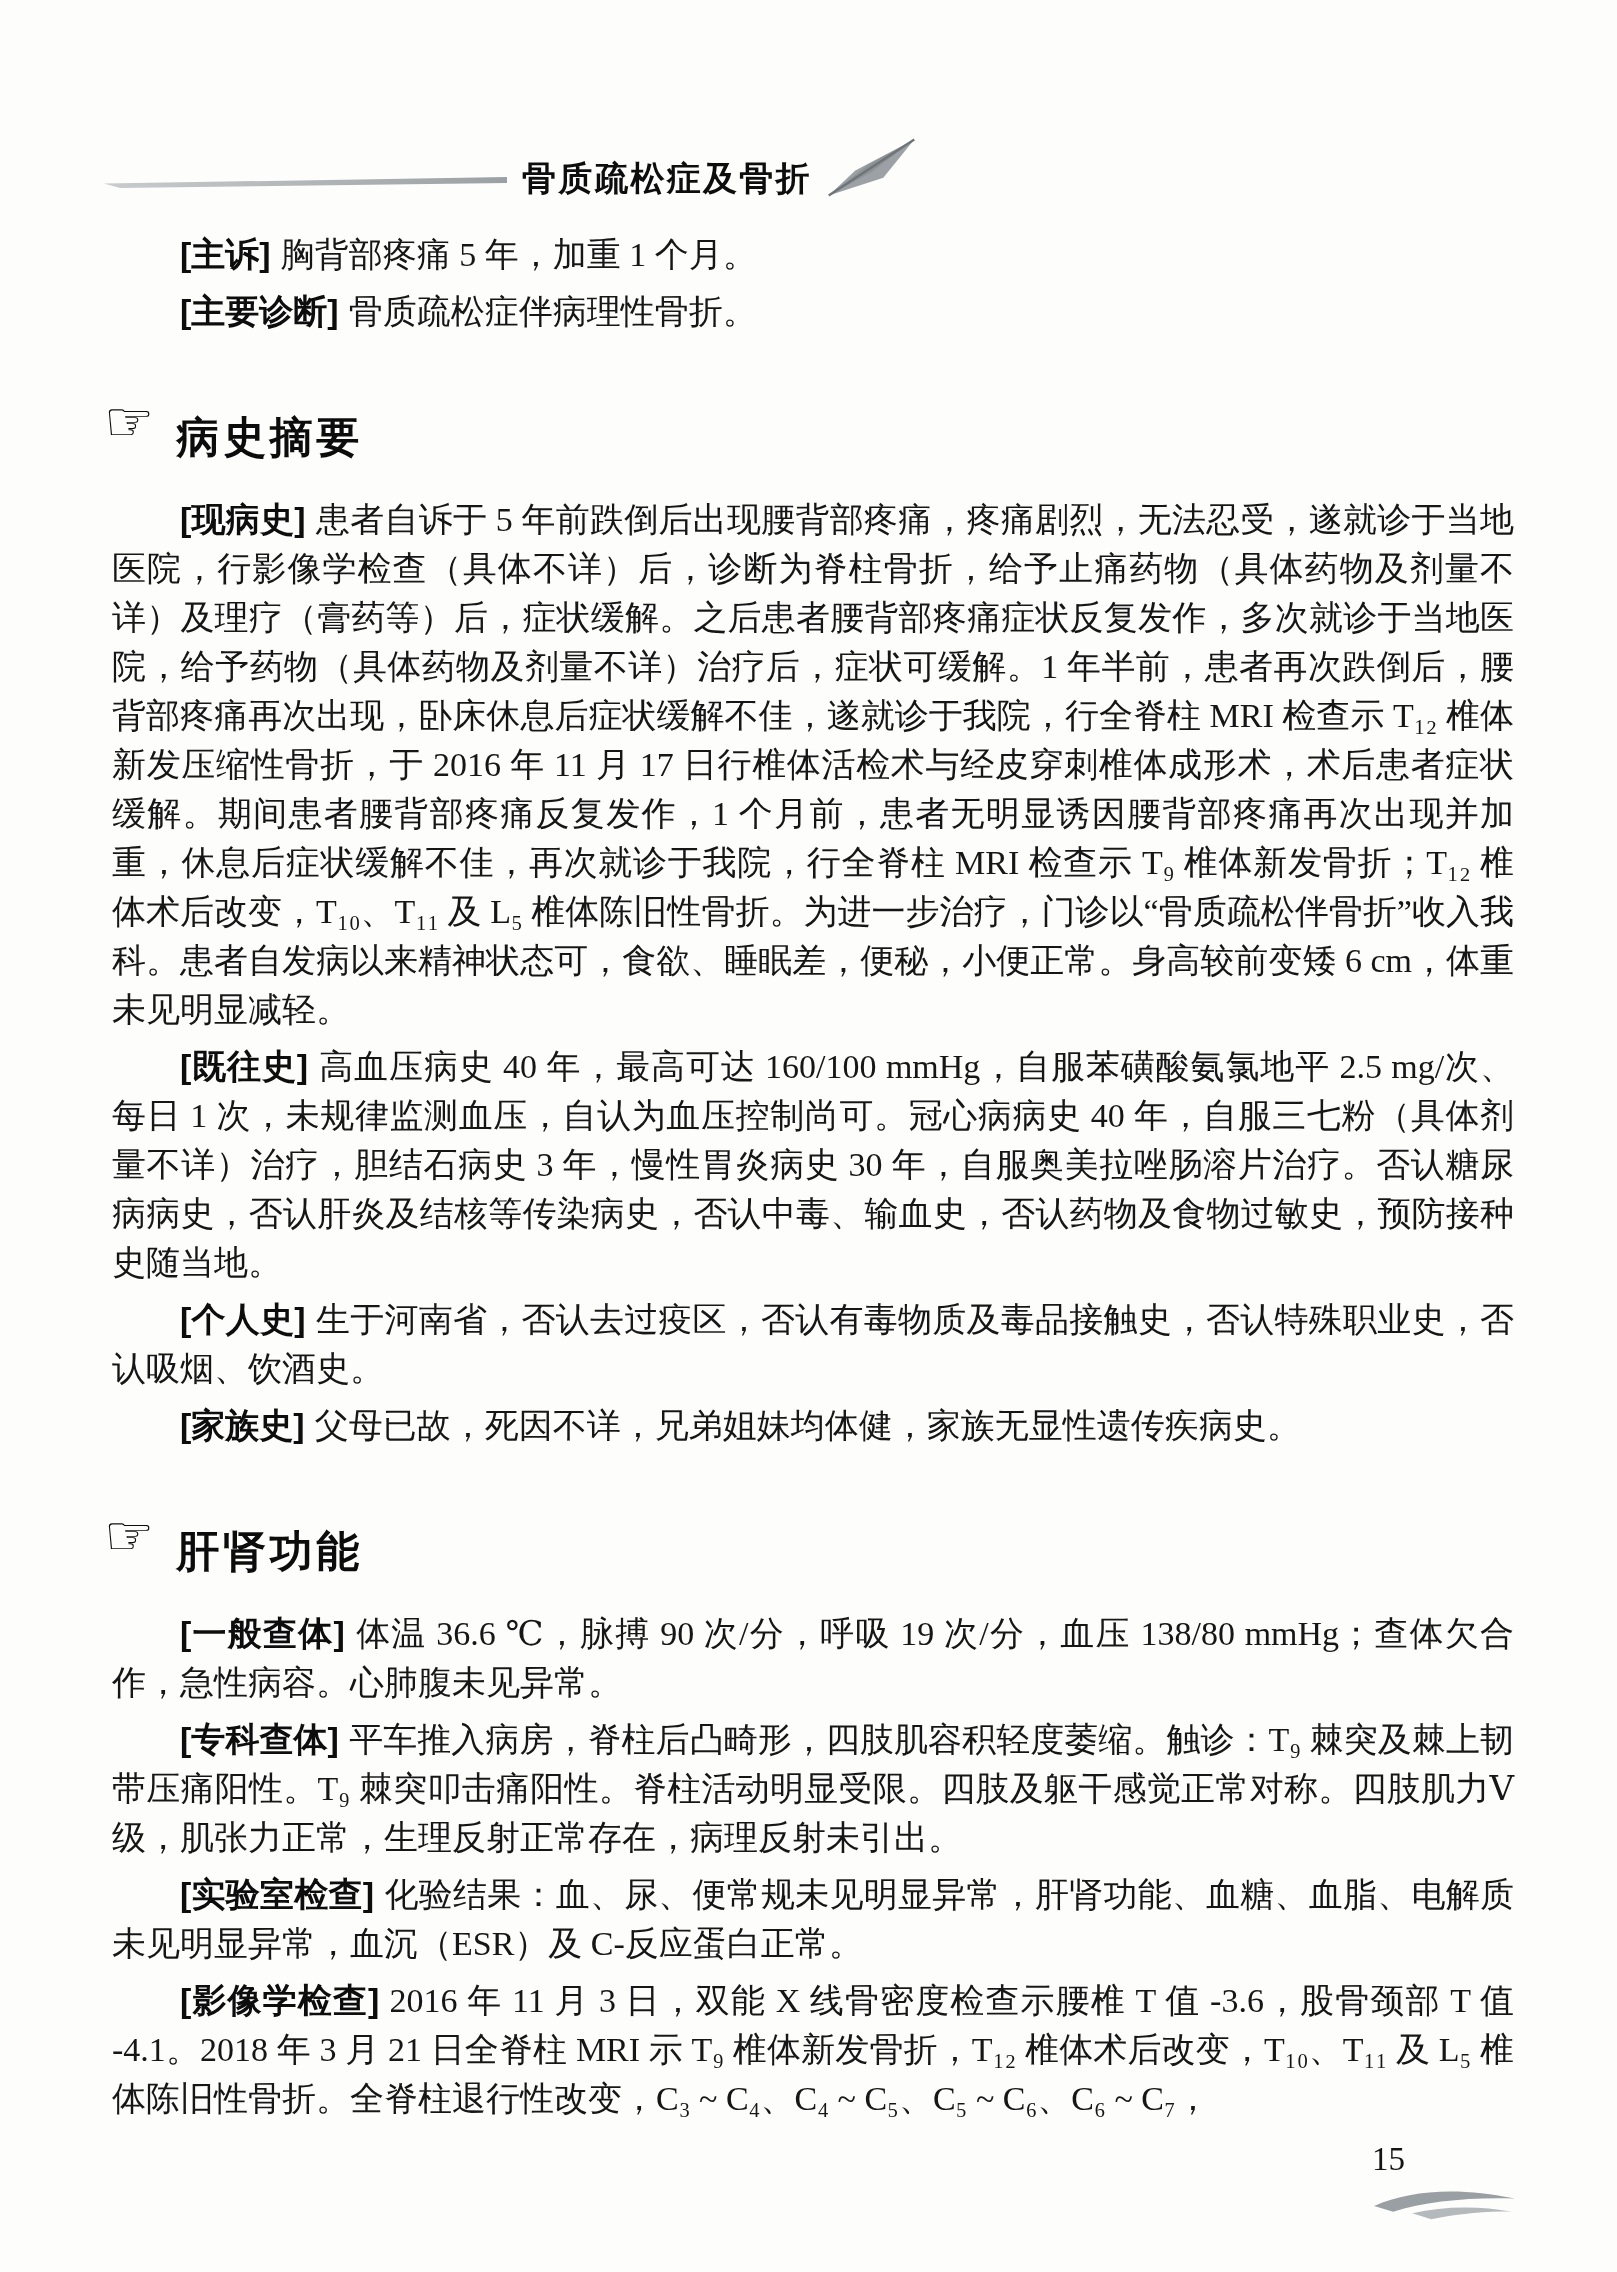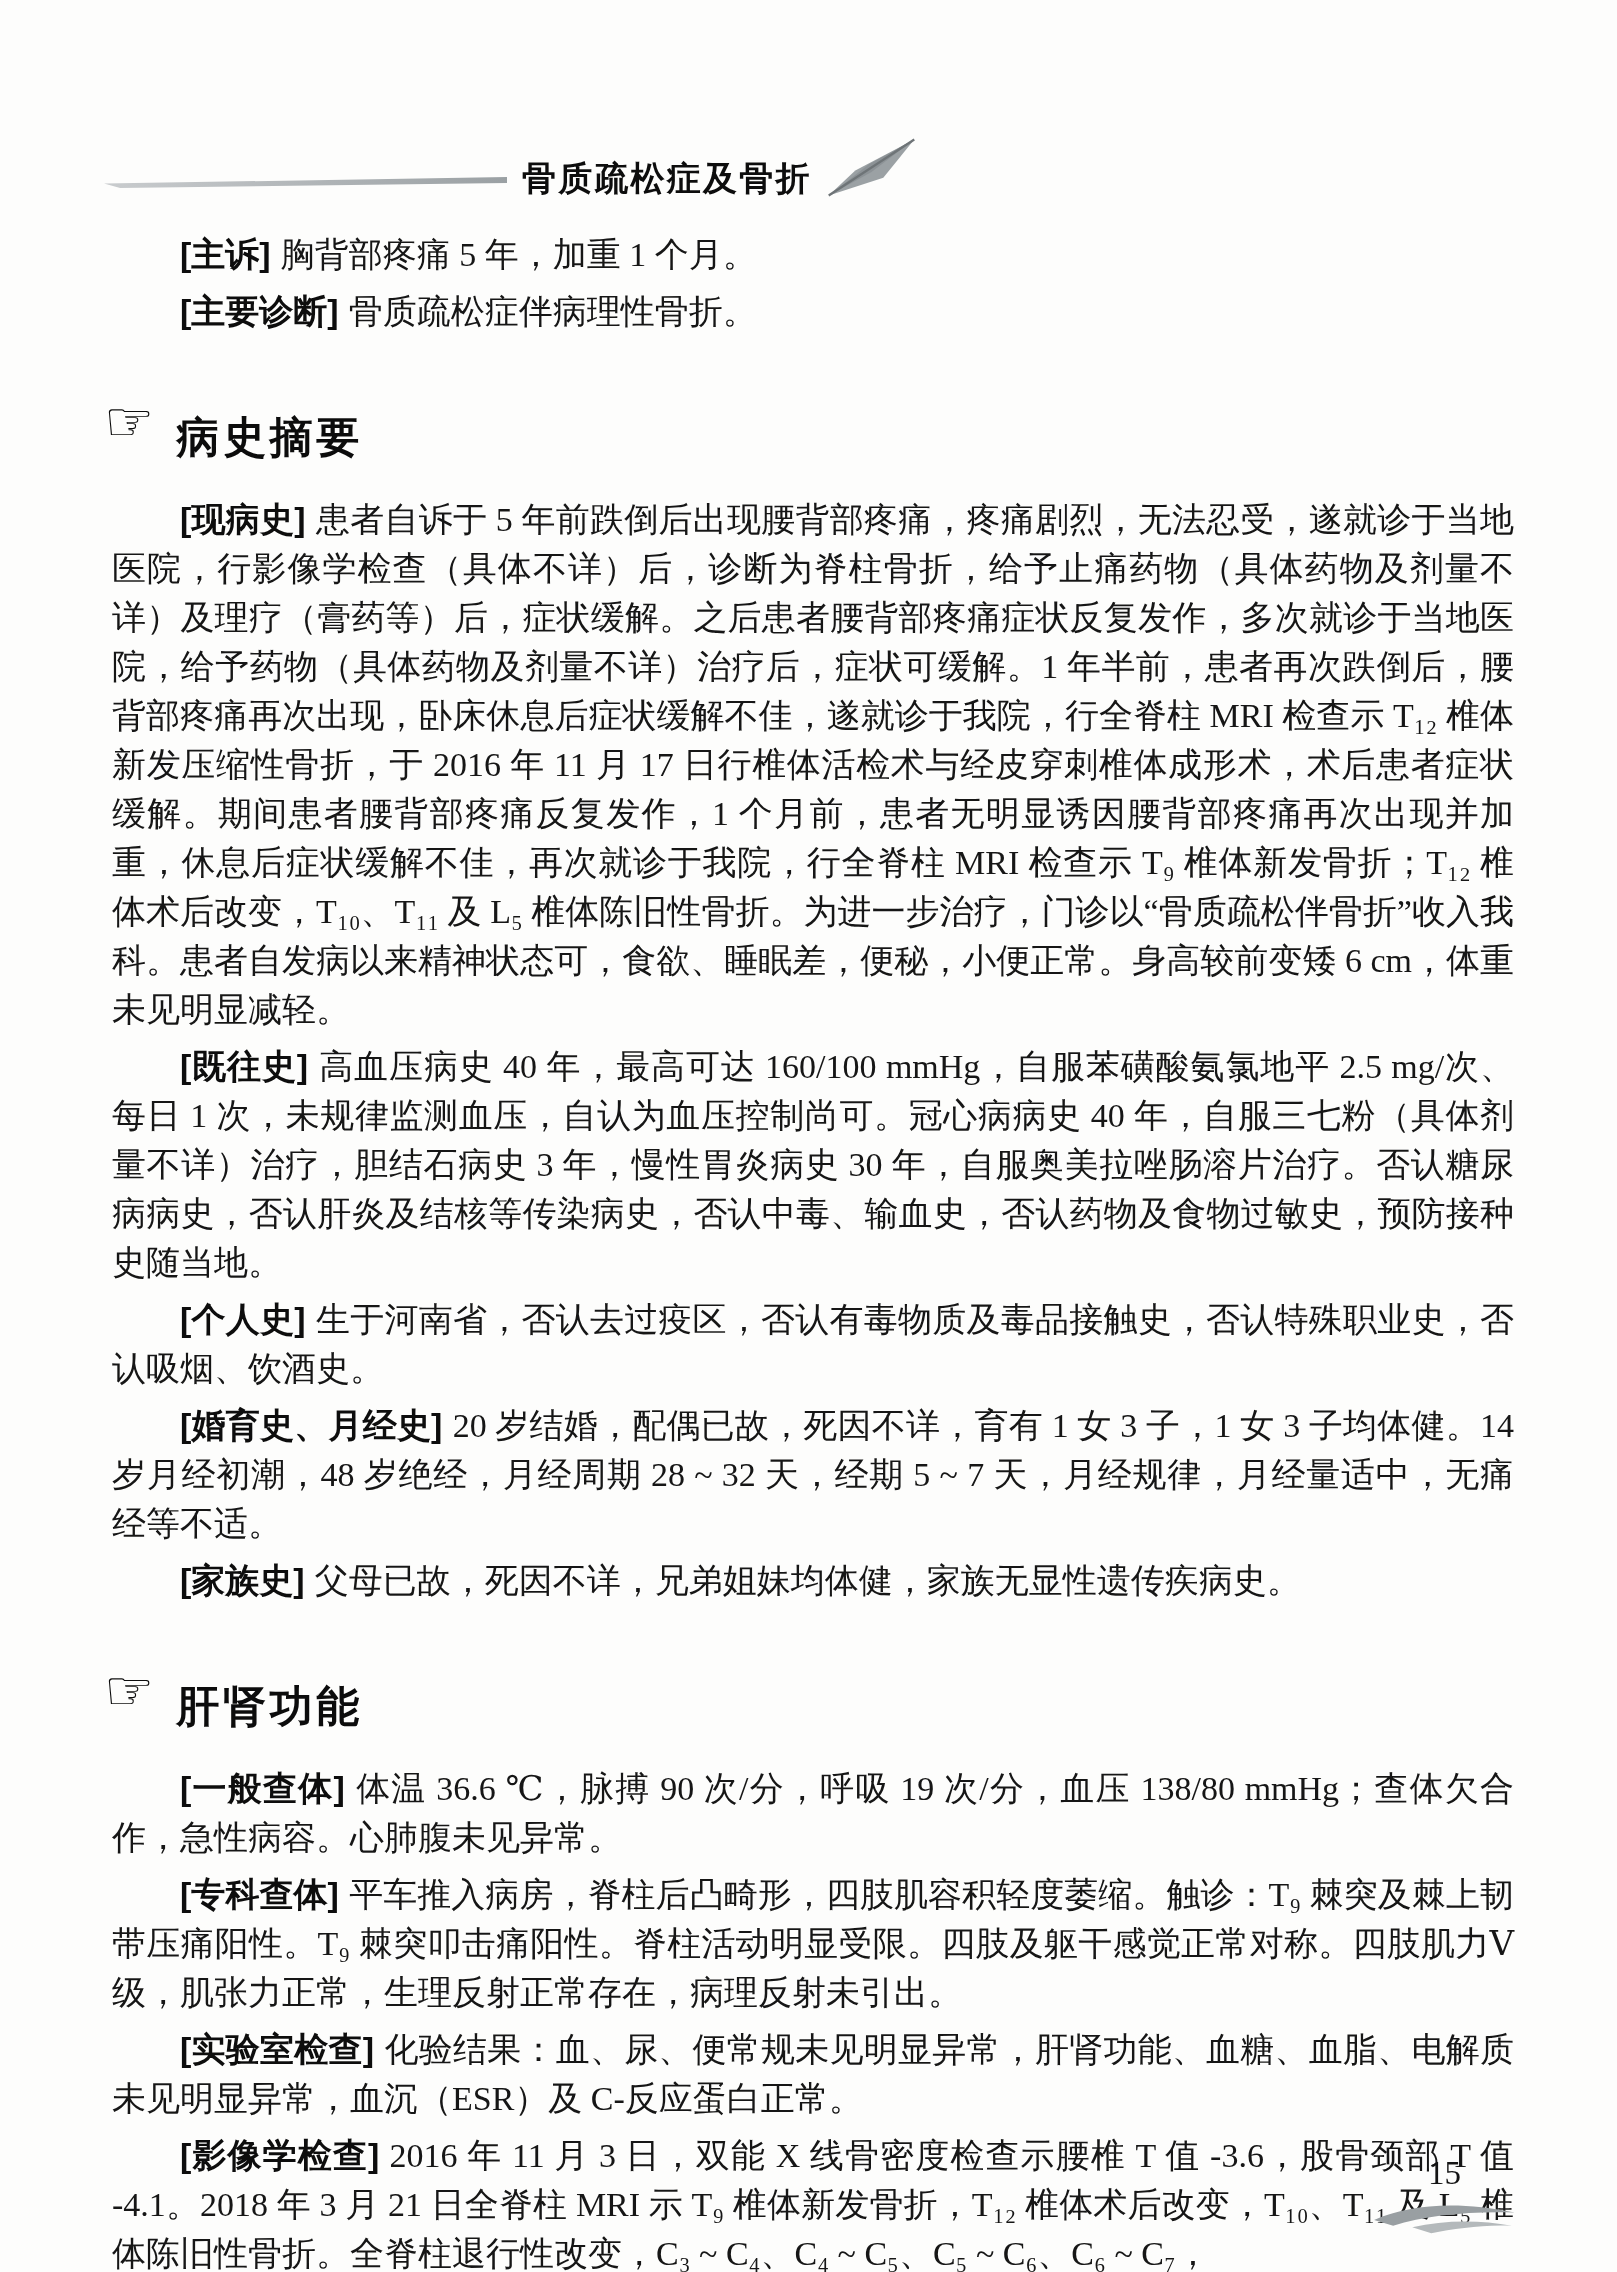--- a/index.html
+++ b/index.html
@@ -72,24 +72,24 @@
   .hand-icon {
     font-family: "DejaVu Sans", sans-serif;
     font-size: 56px;
     line-height: 1;
     font-weight: normal;
   }
   .heading-text { letter-spacing: 3.7px; margin-top: 32px; }
   .page-footer {
     position: absolute;
     right: 101px;
-    bottom: 34px;
+    bottom: 48px;
     display: flex;
     flex-direction: column;
-    align-items: center;
+    align-items: flex-start;
     gap: 3px;
   }
   .page-number {
     font-size: 33px;
     font-weight: 500;
     color: #141414;
     font-family: "Liberation Serif", "DejaVu Serif", serif;
   }
 </style>
 </head>
@@ -117,21 +117,20 @@
       <span class="hand-icon">☞</span>
       <span class="heading-text">病史摘要</span>
     </h2>
 
     <p class="para"><span class="plabel">[现病史]</span><span>患者自诉于 5 年前跌倒后出现腰背部疼痛，疼痛剧烈，无法忍受，遂就诊于当地医院，行影像学检查（具体不详）后，诊断为脊柱骨折，给予止痛药物（具体药物及剂量不详）及理疗（膏药等）后，症状缓解。之后患者腰背部疼痛症状反复发作，多次就诊于当地医院，给予药物（具体药物及剂量不详）治疗后，症状可缓解。1 年半前，患者再次跌倒后，腰背部疼痛再次出现，卧床休息后症状缓解不佳，遂就诊于我院，行全脊柱 MRI 检查示 T₁₂ 椎体新发压缩性骨折，于 2016 年 11 月 17 日行椎体活检术与经皮穿刺椎体成形术，术后患者症状缓解。期间患者腰背部疼痛反复发作，1 个月前，患者无明显诱因腰背部疼痛再次出现并加重，休息后症状缓解不佳，再次就诊于我院，行全脊柱 MRI 检查示 T₉ 椎体新发骨折；T₁₂ 椎体术后改变，T₁₀、T₁₁ 及 L₅ 椎体陈旧性骨折。为进一步治疗，门诊以“骨质疏松伴骨折”收入我科。患者自发病以来精神状态可，食欲、睡眠差，便秘，小便正常。身高较前变矮 6 cm，体重未见明显减轻。</span></p>
 
     <p class="para"><span class="plabel">[既往史]</span><span>高血压病史 40 年，最高可达 160/100 mmHg，自服苯磺酸氨氯地平 2.5 mg/次、每日 1 次，未规律监测血压，自认为血压控制尚可。冠心病病史 40 年，自服三七粉（具体剂量不详）治疗，胆结石病史 3 年，慢性胃炎病史 30 年，自服奥美拉唑肠溶片治疗。否认糖尿病病史，否认肝炎及结核等传染病史，否认中毒、输血史，否认药物及食物过敏史，预防接种史随当地。</span></p>
 
     <p class="para"><span class="plabel">[个人史]</span><span>生于河南省，否认去过疫区，否认有毒物质及毒品接触史，否认特殊职业史，否认吸烟、饮酒史。</span></p>
 
-    <p class="para"><span class="plabel">[婚育史、月经史]</span><span>20 岁结婚，配偶已故，死因不详，育有 1 女 3 子，1 女 3 子均体健。14 岁月经初潮，48 岁绝经，月经周期 28 ~ 32 天，经期 5 ~ 7 天，月经规律，月经量适中，无痛经等不适。</span></p>
 
     <p class="para"><span class="plabel">[家族史]</span><span>父母已故，死因不详，兄弟姐妹均体健，家族无显性遗传疾病史。</span></p>
 
     <h2 class="section-heading">
       <span class="hand-icon">☞</span>
       <span class="heading-text">肝肾功能</span>
     </h2>
 
     <p class="para"><span class="plabel">[一般查体]</span><span>体温 36.6 ℃，脉搏 90 次/分，呼吸 19 次/分，血压 138/80 mmHg；查体欠合作，急性病容。心肺腹未见异常。</span></p>
 

